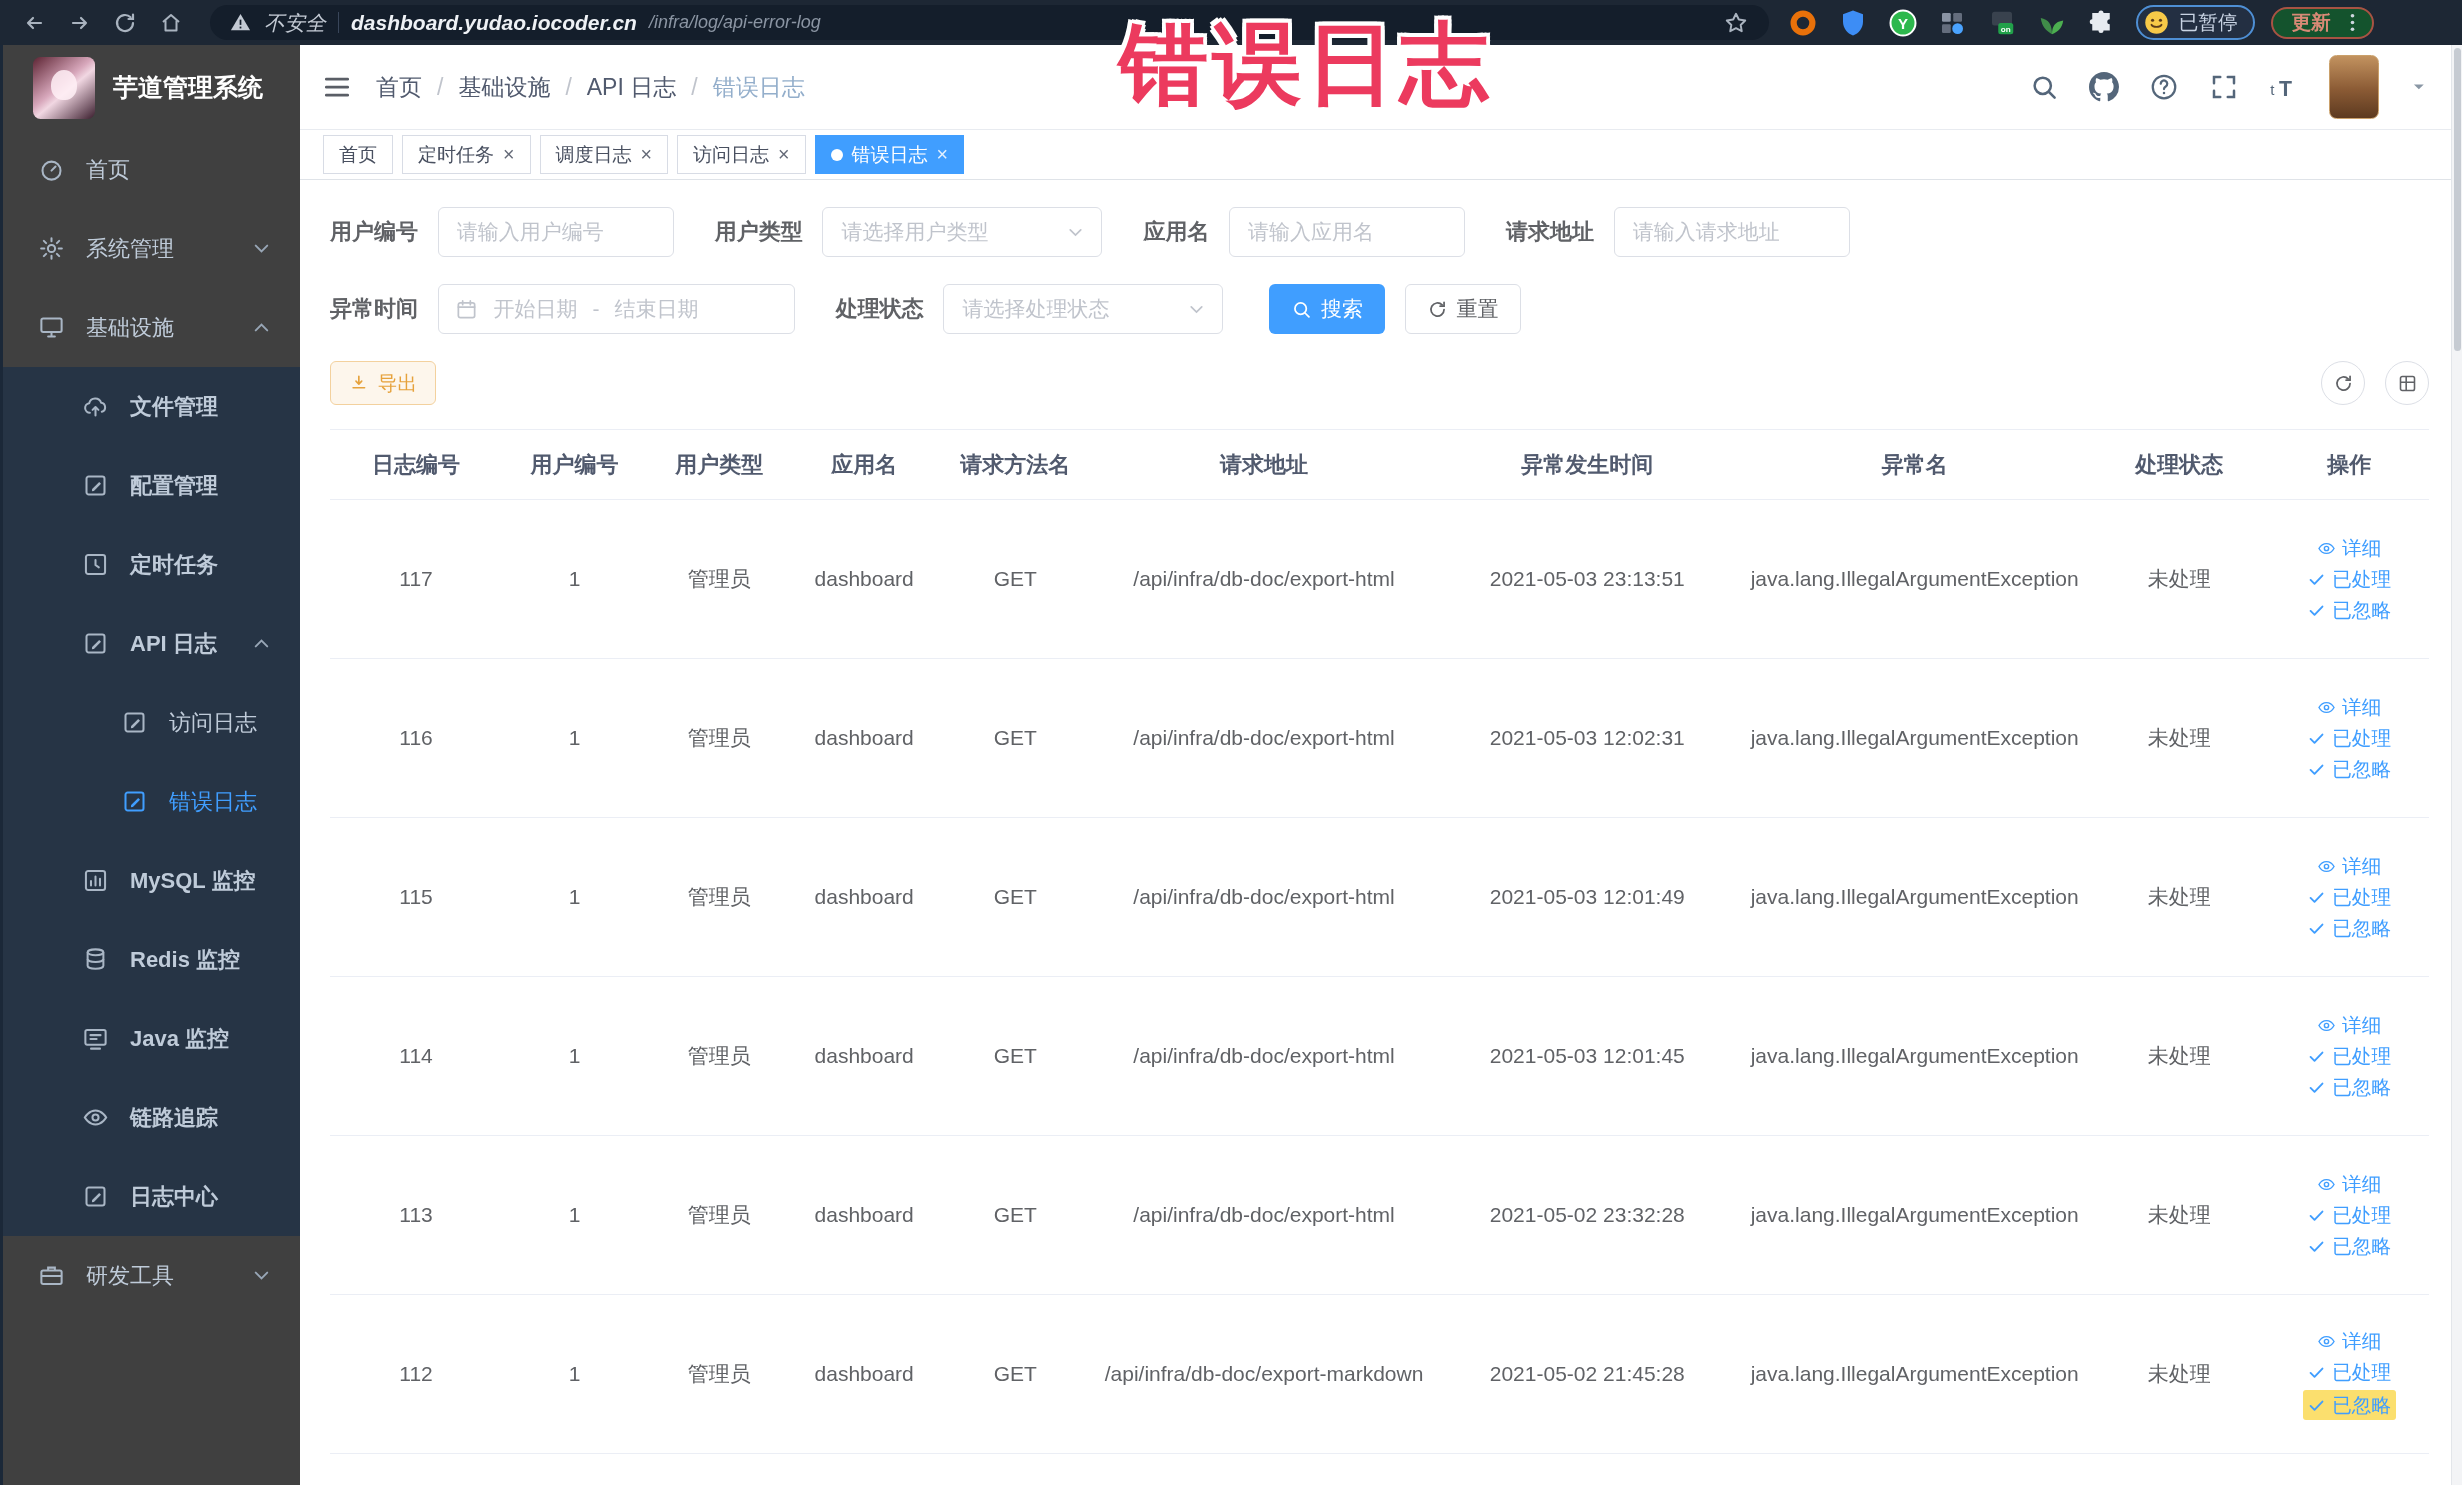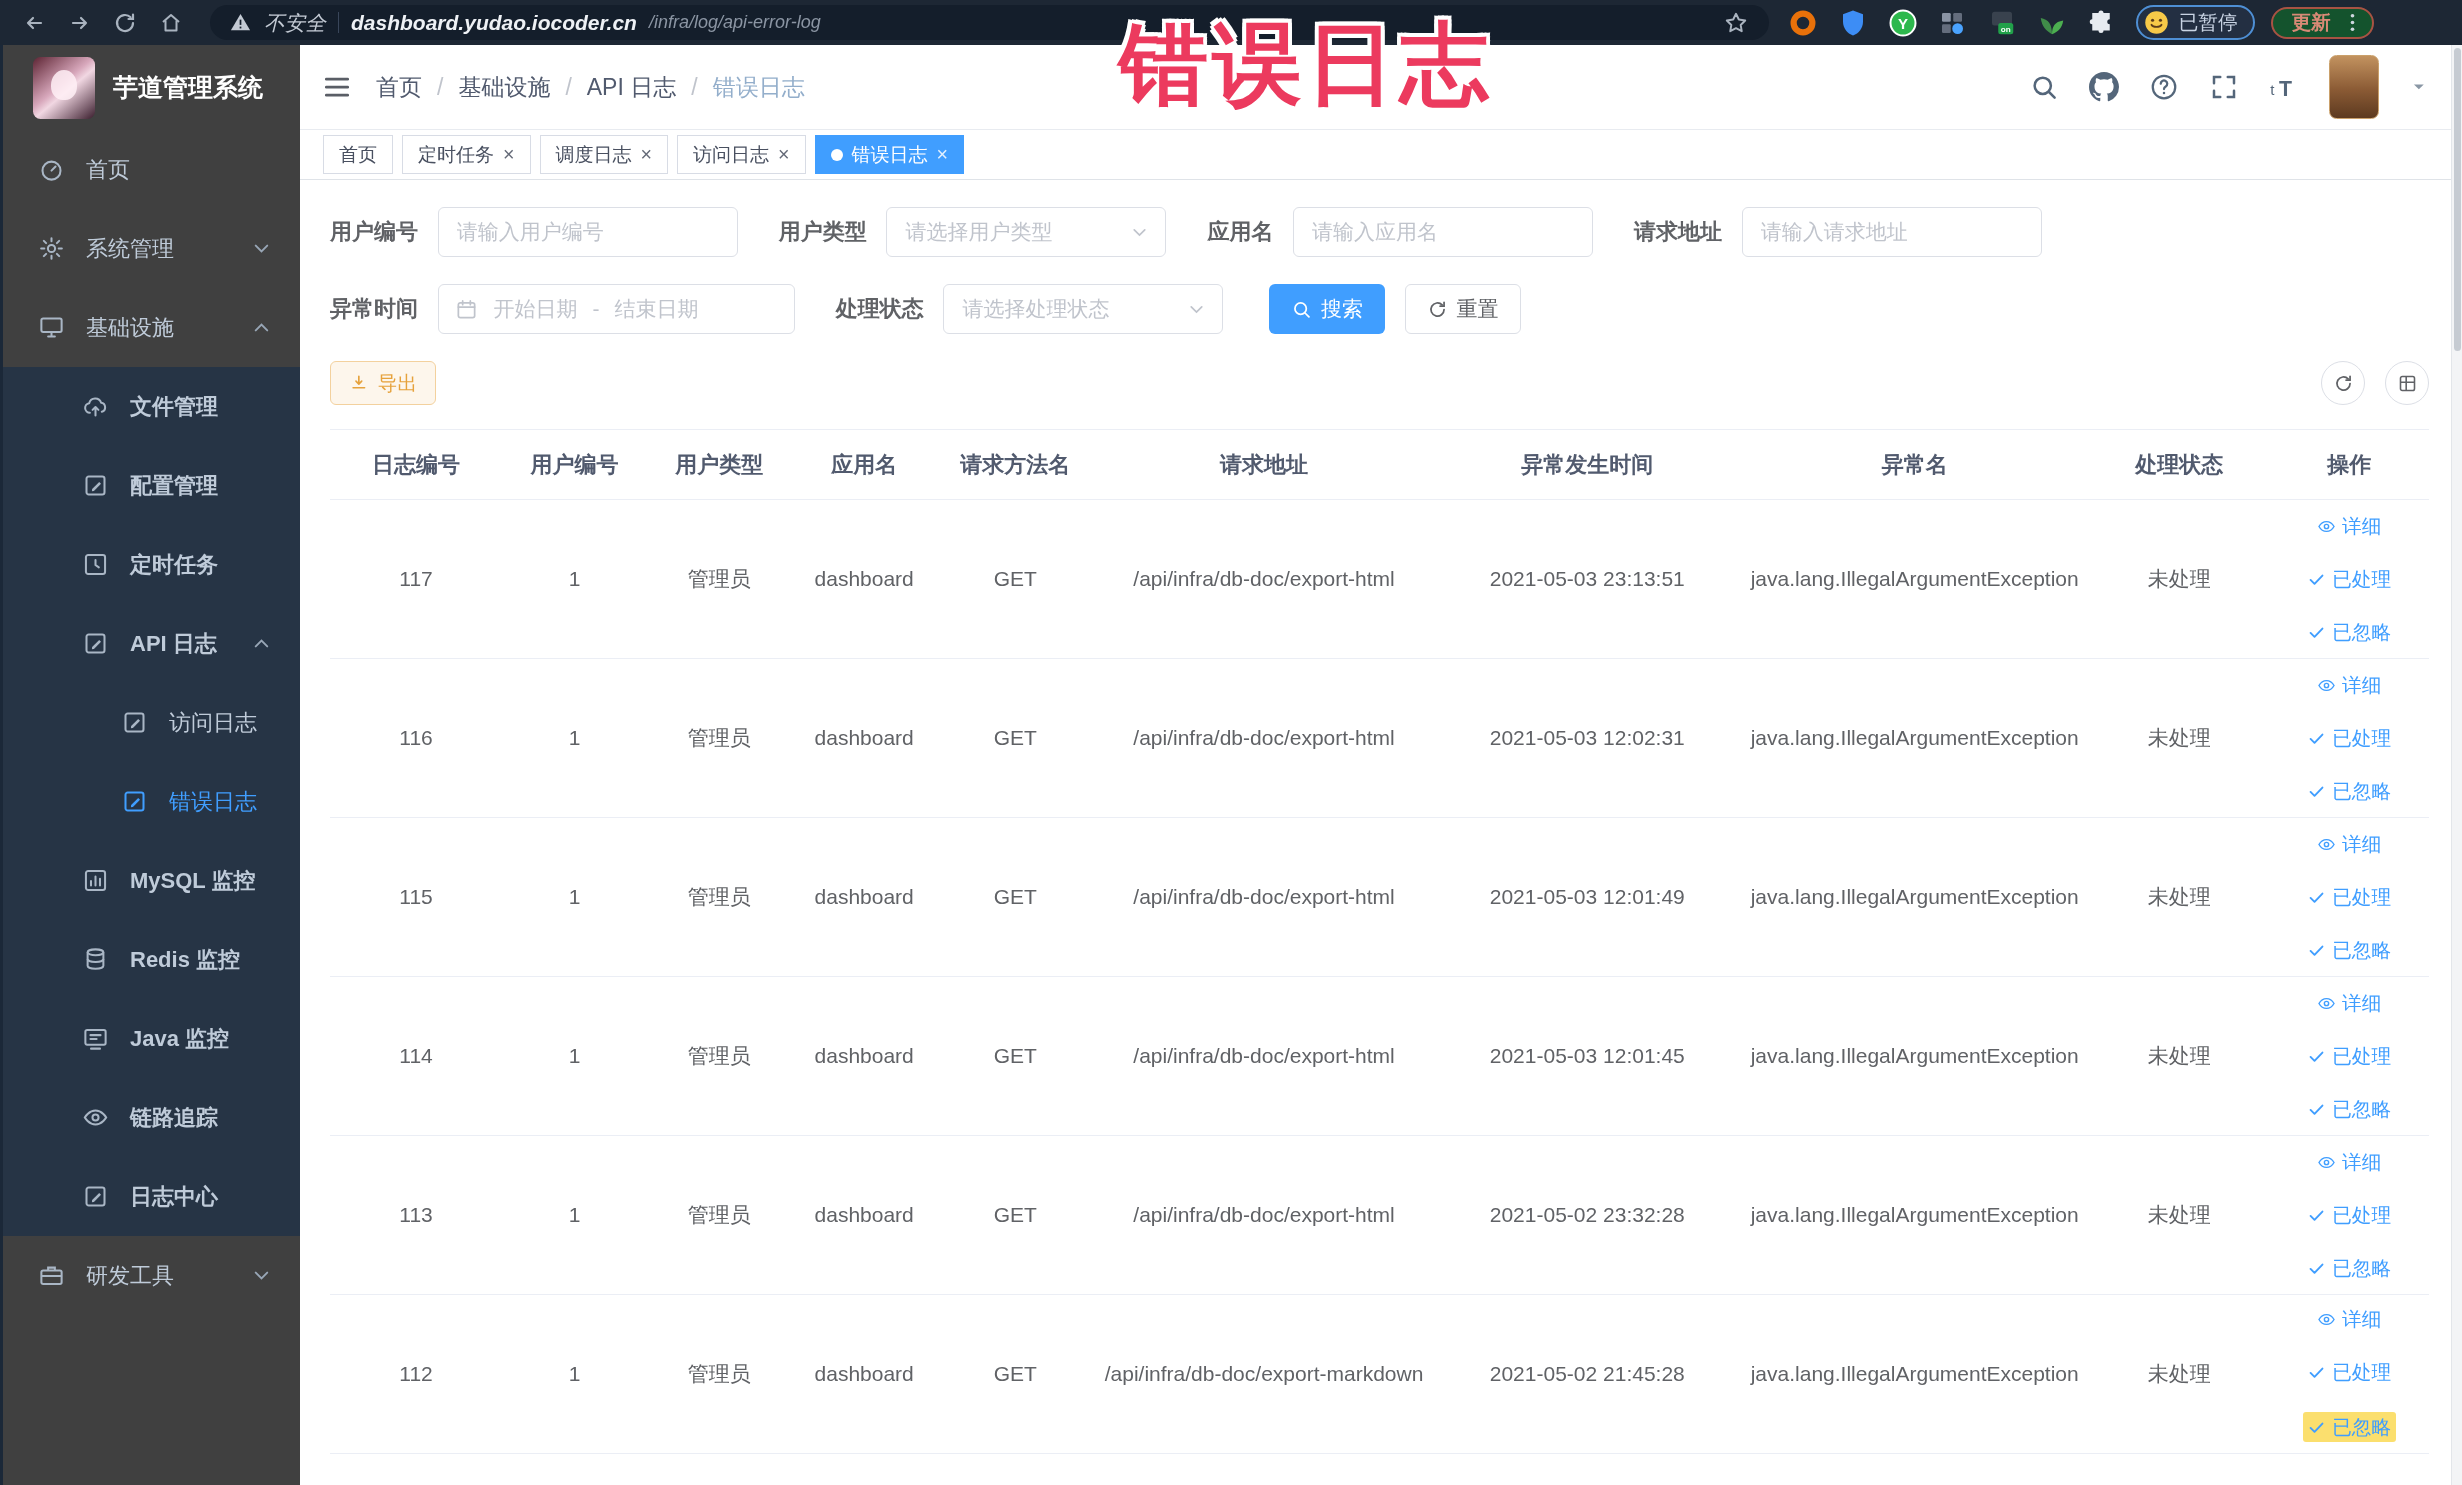--- a/index.html
+++ b/index.html
@@ -56,21 +56,21 @@
   .tab .dot{display:none;width:12px;height:12px;border-radius:50%;background:#fff;}
   .tab.active{background:#409eff;border-color:#409eff;color:#fff;}
   .tab.active .dot{display:block;}
   .tab .x{font-size:19.7px;line-height:1;opacity:.85;}
 
   
   .content{flex:1;padding:27px 33px 0 30px;background:#fff;position:relative;overflow:hidden;}
   .frow{display:flex;align-items:center;margin-bottom:27px;flex-wrap:nowrap;}
   .fgroup{display:flex;align-items:center;margin-right:41px;}
   .flabel{font-size:22px;font-weight:700;color:#606266;margin-right:19.7px;white-space:nowrap;}
-  .finput{width:300px;height:50px;border:1.5px solid #dcdfe6;border-radius:6px;font-size:21px;color:#606266;padding:0 18px;outline:none;background:#fff;}
+  .finput{width:236px;height:50px;border:1.5px solid #dcdfe6;border-radius:6px;font-size:21px;color:#606266;padding:0 18px;outline:none;background:#fff;}
   .finput::placeholder{color:#c0c4cc;}
   .fselect{width:280px;height:50px;border:1.5px solid #dcdfe6;border-radius:6px;display:flex;align-items:center;justify-content:space-between;padding:0 15px 0 18px;color:#c0c4cc;font-size:21px;background:#fff;cursor:pointer;}
   .fselect .sel-caret{width:21px;height:21px;color:#c0c4cc;}
   .fdate{width:357px;height:50px;border:1.5px solid #dcdfe6;border-radius:6px;display:flex;align-items:center;gap:15px;padding:0 16.7px;color:#c0c4cc;font-size:21px;background:#fff;cursor:pointer;}
   .fdate .cal{width:23px;height:23px;color:#c0c4cc;flex:0 0 auto;}
   .fdate .dsep{color:#c0c4cc;}
   .btn{height:50px;border-radius:6px;display:inline-flex;align-items:center;gap:9px;font-size:21px;cursor:pointer;border:1.5px solid transparent;padding:0 21px;white-space:nowrap;}
   .btn .bic{width:21px;height:21px;}
   .btn-search{background:#409eff;color:#fff;margin-left:4.5px;}
   .btn-reset{background:#fff;color:#606266;border-color:#dcdfe6;margin-left:19.7px;}
@@ -78,21 +78,21 @@
   .btn-export{height:44px;background:#fdf6ec;border:1.5px solid #f3d19e;color:#e6a23c;border-radius:6px;display:inline-flex;align-items:center;gap:9px;padding:0 18px;font-size:19.7px;cursor:pointer;}
   .btn-export .bic{width:19.7px;height:19.7px;}
   .circles{margin-left:auto;display:flex;gap:19.7px;}
   .circle{width:44px;height:44px;border-radius:50%;border:1.5px solid #dcdfe6;background:#fff;display:flex;align-items:center;justify-content:center;color:#606266;cursor:pointer;}
   .circle .cic{width:21px;height:21px;}
 
   
   table{width:100%;border-collapse:collapse;table-layout:fixed;margin-top:24px;}
   thead th{font-weight:700;color:#515a6e;font-size:22px;padding:19.7px 4.5px;border-top:0.8px solid #ebeef5;border-bottom:0.8px solid #ebeef5;text-align:center;white-space:nowrap;}
   tbody td{color:#606266;font-size:21px;text-align:center;border-bottom:0.8px solid #ebeef5;height:159px;padding:0 4.5px;overflow:hidden;white-space:nowrap;}
-  .stack{display:flex;flex-direction:column;align-items:center;gap:26px;}
+  .stack{display:flex;flex-direction:column;align-items:center;gap:4px;}
   .alink{display:inline-flex;align-items:center;gap:6px;color:#409eff;font-size:19.7px;cursor:pointer;white-space:nowrap;}
   .alink .aic{width:19px;height:19px;flex:0 0 auto;}
   .alink.hl{background:#fbdf6e;border-radius:3px;padding:1.5px 4.5px;}
 
   
   .watermark{position:absolute;left:1119px;top:4.5px;font-size:89px;font-weight:800;letter-spacing:4.5px;color:#ec3a5e;z-index:60;white-space:nowrap;
     text-shadow:-3.8px -3.8px 0 #fff,3.8px -3.8px 0 #fff,-3.8px 3.8px 0 #fff,3.8px 3.8px 0 #fff,0 -3.8px 0 #fff,0 3.8px 0 #fff,-3.8px 0 0 #fff,3.8px 0 0 #fff;}
   .vscroll{position:absolute;top:45px;right:0;bottom:0;width:10.6px;background:#f3f4f6;border-left:0.8px solid #e3e6ea;z-index:40;}
   .vthumb{position:absolute;top:3px;left:1.5px;width:6.8px;height:303px;border-radius:3.8px;background:#c6cbd2;}
 </style>

